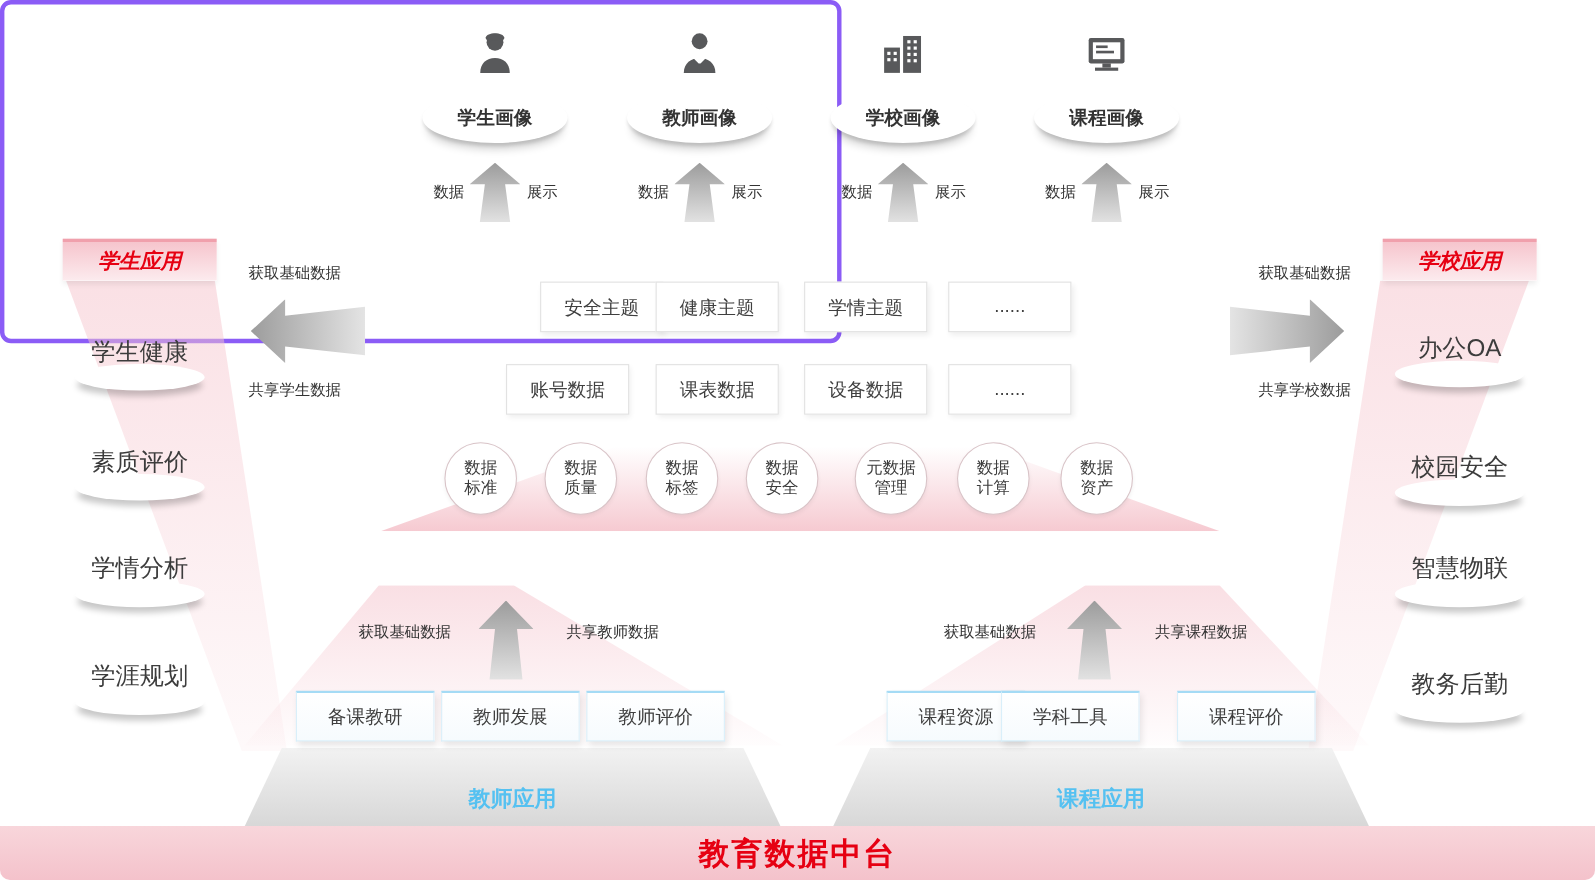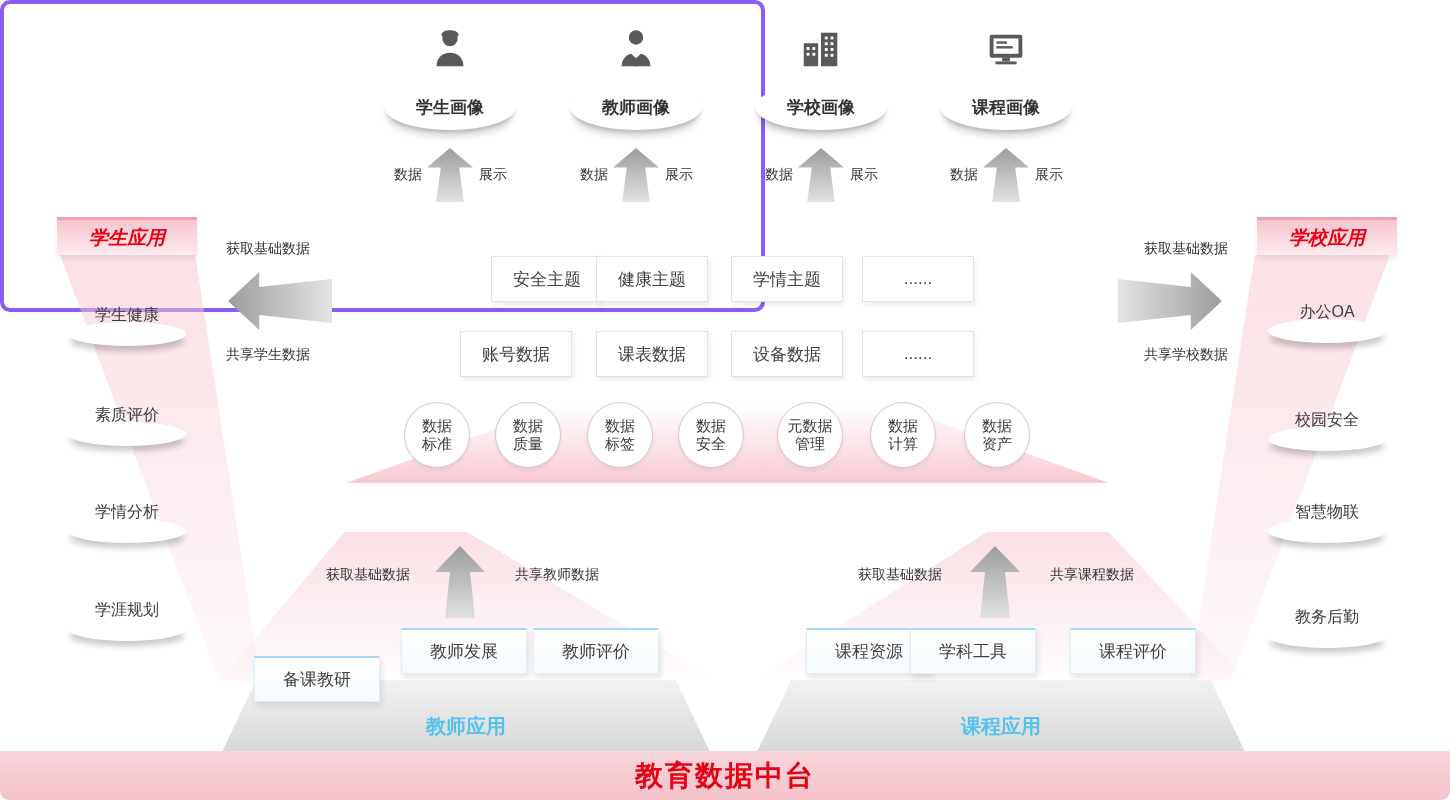--- a/index.html
+++ b/index.html
@@ -54,21 +54,21 @@
   .portrait-icon svg{width:100%;height:100%;fill:#58595b;}
   .portrait-ellipse{position:absolute;width:132px;height:46px;border-radius:50%;background:#fff;z-index:2;
     box-shadow:0 3px 3px rgba(0,0,0,.10),0 10px 9px -5px rgba(0,0,0,.20);
     display:flex;align-items:center;justify-content:center;font-size:17px;font-weight:bold;color:#333;}
   
   .side-header{position:absolute;width:140px;height:38px;z-index:2;box-sizing:border-box;
     background:linear-gradient(to bottom,#f6c5cd,#fcebee);border-top:3px solid #f0a0ac;
     box-shadow:0 3px 5px rgba(0,0,0,.08);
     display:flex;align-items:center;justify-content:center;font-size:19px;font-weight:bold;color:#e60012;font-style:italic;}
   .cyl{position:absolute;width:140px;text-align:center;z-index:2;}
-  .cyl-label{font-size:16px;color:#3c3c3c;position:relative;z-index:2;}
+  .cyl-label{font-size:22px;color:#3c3c3c;position:relative;z-index:2;}
   .dish{width:118px;height:24px;border-radius:50%;background:#fff;margin:-4px auto 0;
     box-shadow:0 7px 6px -2px rgba(0,0,0,.22);}
   
   .app-box{position:absolute;width:126px;height:46px;z-index:2;box-sizing:border-box;
     background:linear-gradient(to bottom,#ffffff,#f6fbfe);
     border:1px solid #d9effa;border-top:2px solid #a5dbf5;
     box-shadow:2px 4px 6px rgba(0,0,0,.09);
     display:flex;align-items:center;justify-content:center;font-size:17px;color:#3f3f3f;}
   .platform{position:absolute;width:488px;height:72px;z-index:1;box-sizing:border-box;
     background:linear-gradient(to bottom,#f2f2f2,#d7d7d7);
@@ -230,21 +230,21 @@
     <div class="cyl-label">教务后勤</div>
       <div class="dish"></div>
   </div>
   <div class="arrow-right" style="left:1118px;top:272px;width:104px;height:58px;"></div>
   <div class="flow-label" style="left:1123px;top:240px;">获取基础数据</div>
   <div class="flow-label" style="left:1123px;top:346px;">共享学校数据</div>
 
   <div class="arrow-up" style="left:435px;top:546px;width:50px;height:72px;"></div>
   <div class="flow-label" style="left:305px;top:566px;">获取基础数据</div>
   <div class="flow-label" style="left:494px;top:566px;">共享教师数据</div>
-  <div class="app-box" style="left:254px;top:628px;margin-top:28px;">备课教研</div>
+  <div class="app-box" style="left:269px;top:628px;">备课教研</div>
   <div class="app-box" style="left:401px;top:628px;">教师发展</div>
   <div class="app-box" style="left:533px;top:628px;">教师评价</div>
   <div class="platform" style="left:222px;top:680px;">
       <span>教师应用</span>
     </div>
 
   <div class="arrow-up" style="left:970px;top:546px;width:50px;height:72px;"></div>
   <div class="flow-label" style="left:837px;top:566px;">获取基础数据</div>
   <div class="flow-label" style="left:1029px;top:566px;">共享课程数据</div>
   <div class="app-box" style="left:806px;top:628px;">课程资源</div>

